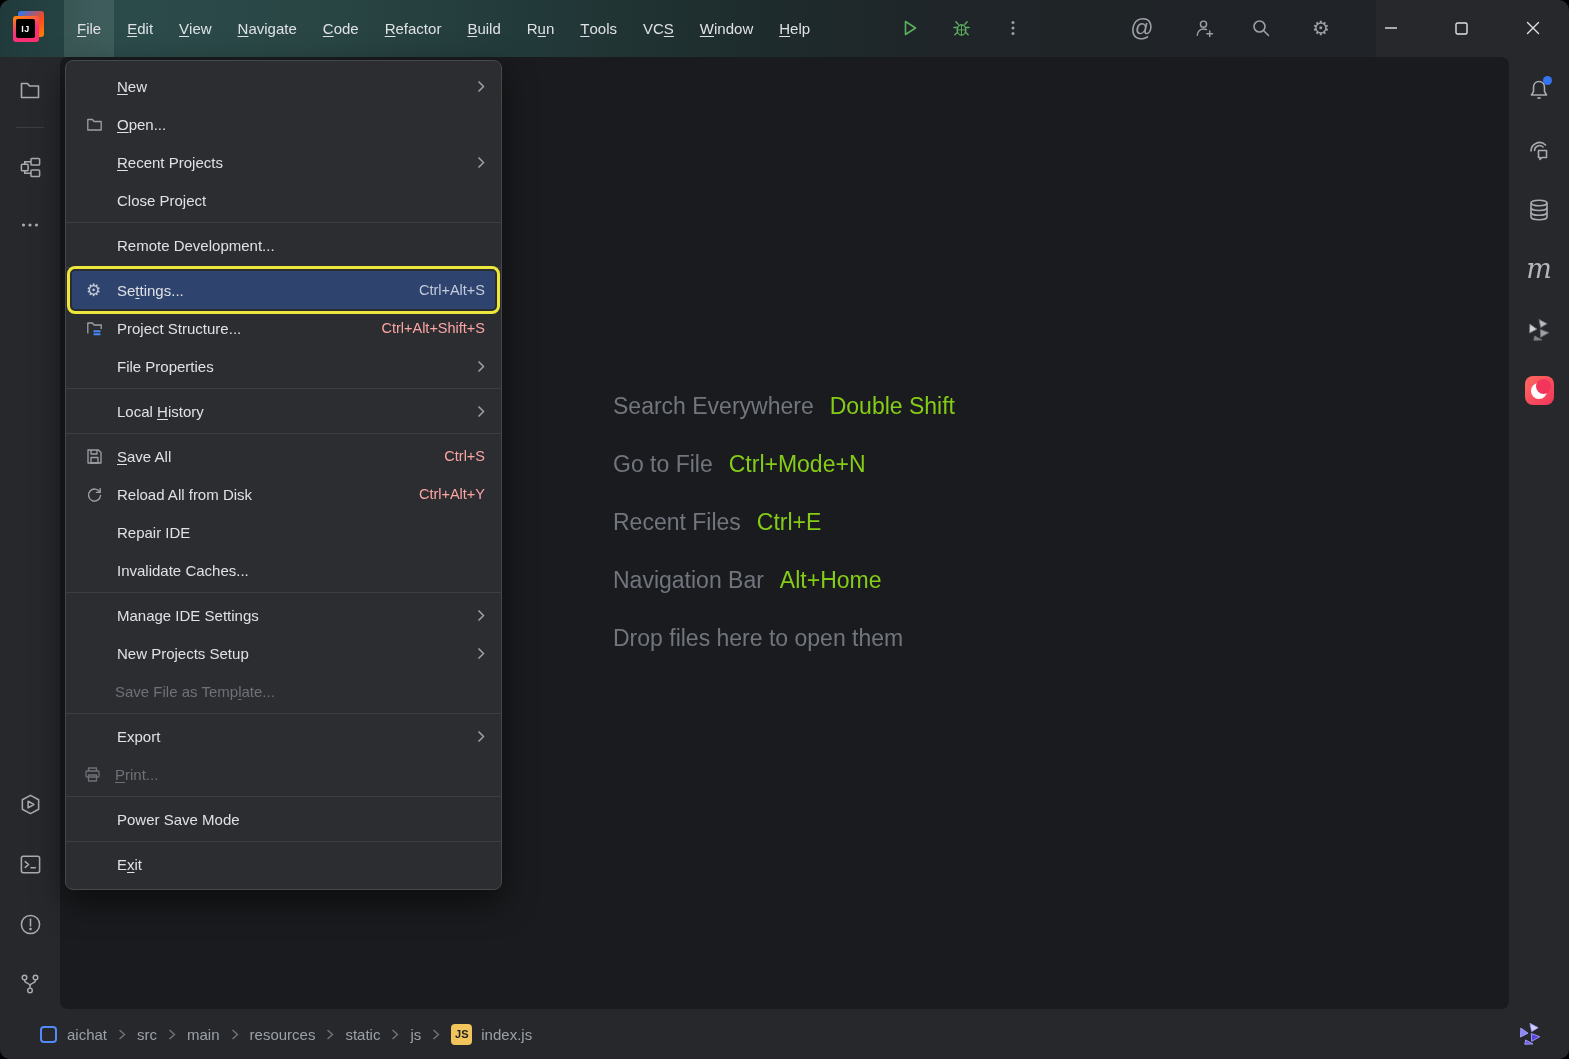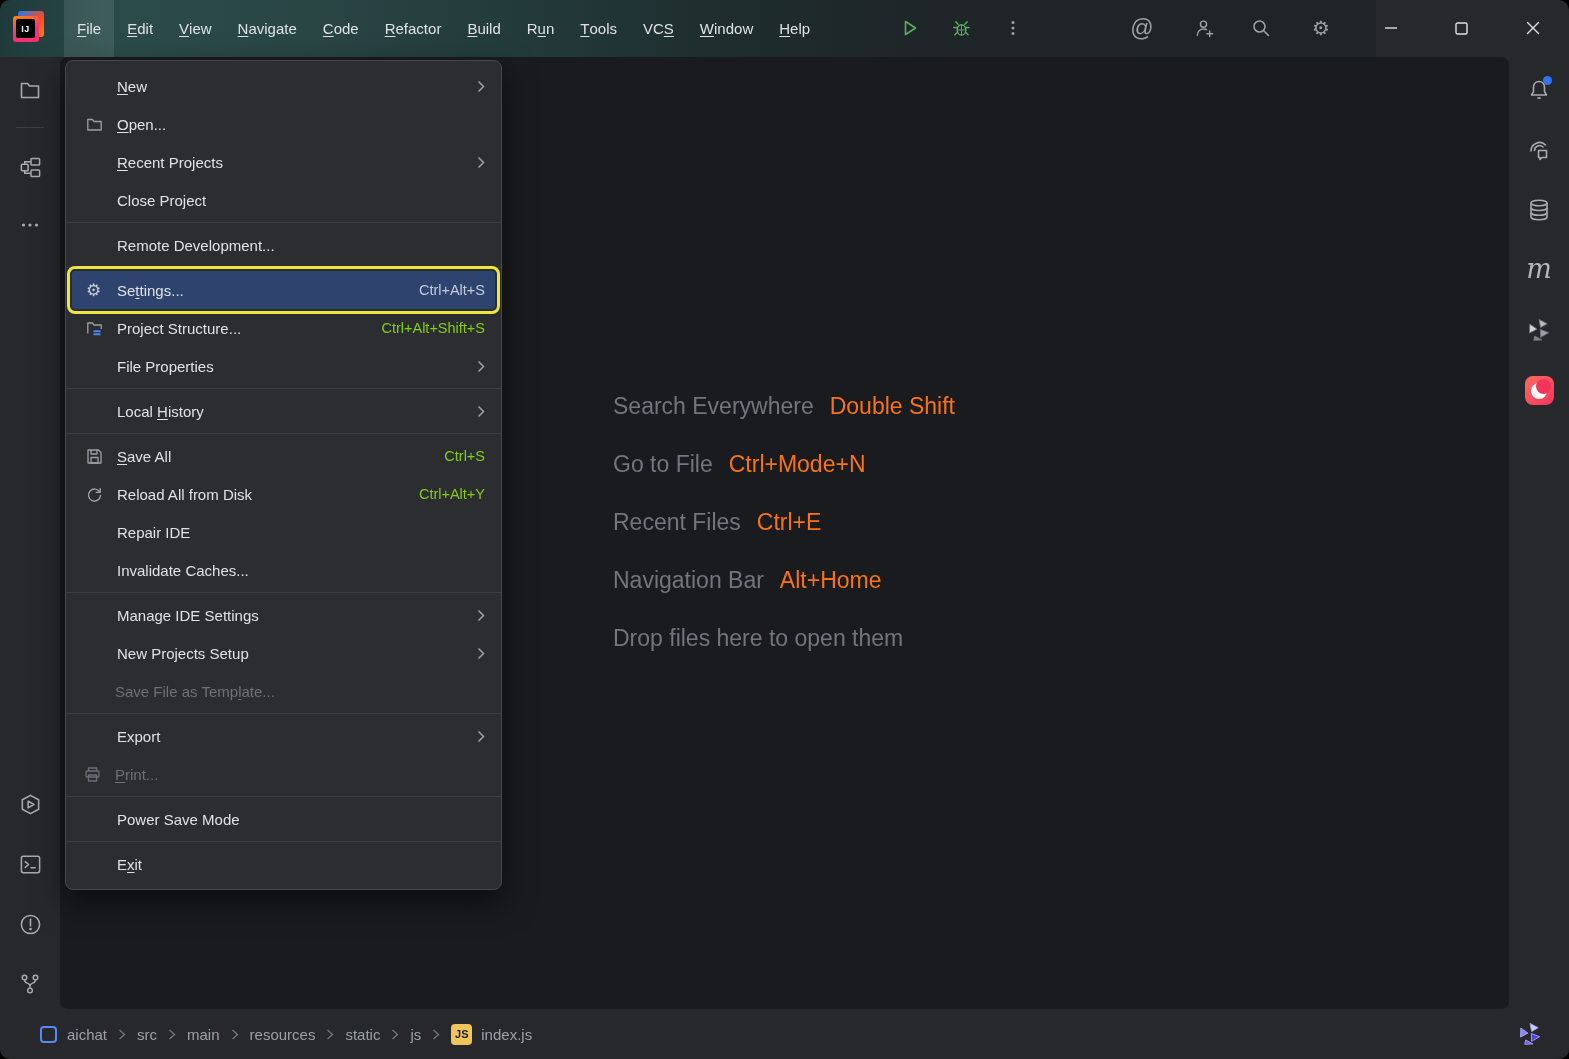--- a/index.html
+++ b/index.html
@@ -42,29 +42,29 @@
     position:relative;overflow:hidden;}
   .pink-app .moon{position:absolute;left:6px;top:7px;width:16px;height:16px;border-radius:50%;background:#fff;}
   .pink-app .moon:after{content:"";position:absolute;left:5px;top:-4px;width:15px;height:15px;border-radius:50%;background:#f2355b;}
   .badge-dot{position:absolute;right:7px;top:6px;width:9px;height:9px;border-radius:50%;background:#3574f0;}
 
   
   .editor{position:absolute;left:60px;top:57px;width:1449px;height:952px;background:#1a1b1e;border-radius:8px;}
   .shortcuts{position:absolute;left:541px;top:336px;margin-left:12px;}
   .sc-row{display:flex;align-items:baseline;gap:16px;margin-bottom:31px;font-size:23px;line-height:27px;}
   .sc-label{color:#71757d;}
-  .sc-keys{color:#f97316;}
+  .sc-keys{color:#84cc16;}
 
   
   .popup{position:absolute;left:65px;top:60px;width:435px;background:#2b2d30;border:1px solid #46484d;
     border-radius:8px;box-shadow:0 12px 32px rgba(0,0,0,.55);padding:6px 0;z-index:20;}
   .mi{height:38px;display:flex;align-items:center;padding:0 16px 0 20px;font-size:15px;color:#dfe1e5;}
   .mi .ic{width:31px;flex:none;display:flex;align-items:center;color:#9da0a6;}
   .mi .grow{flex:1;}
-  .mi .sc{color:#84cc16;font-size:14.5px;}
+  .mi .sc{color:#fca5a5;font-size:14.5px;}
   .mi .sub{color:#9da0a6;display:flex;}
   .mi.disabled{color:#6e7178;padding-left:18px;}
   .mi.disabled .ic{color:#6e7178;}
   .mi.selected{background:#2e436e;margin:0 6px;padding:0 10px 0 14px;border-radius:3px;
     outline:3px solid #ece73a;outline-offset:2px;}
   .mi.selected .ic{color:#c3cad6;}
   .mi.selected .sc{color:#c3cbdc;}
   .msep{height:1px;background:#3c3e43;margin:3px 0;}
 
   

